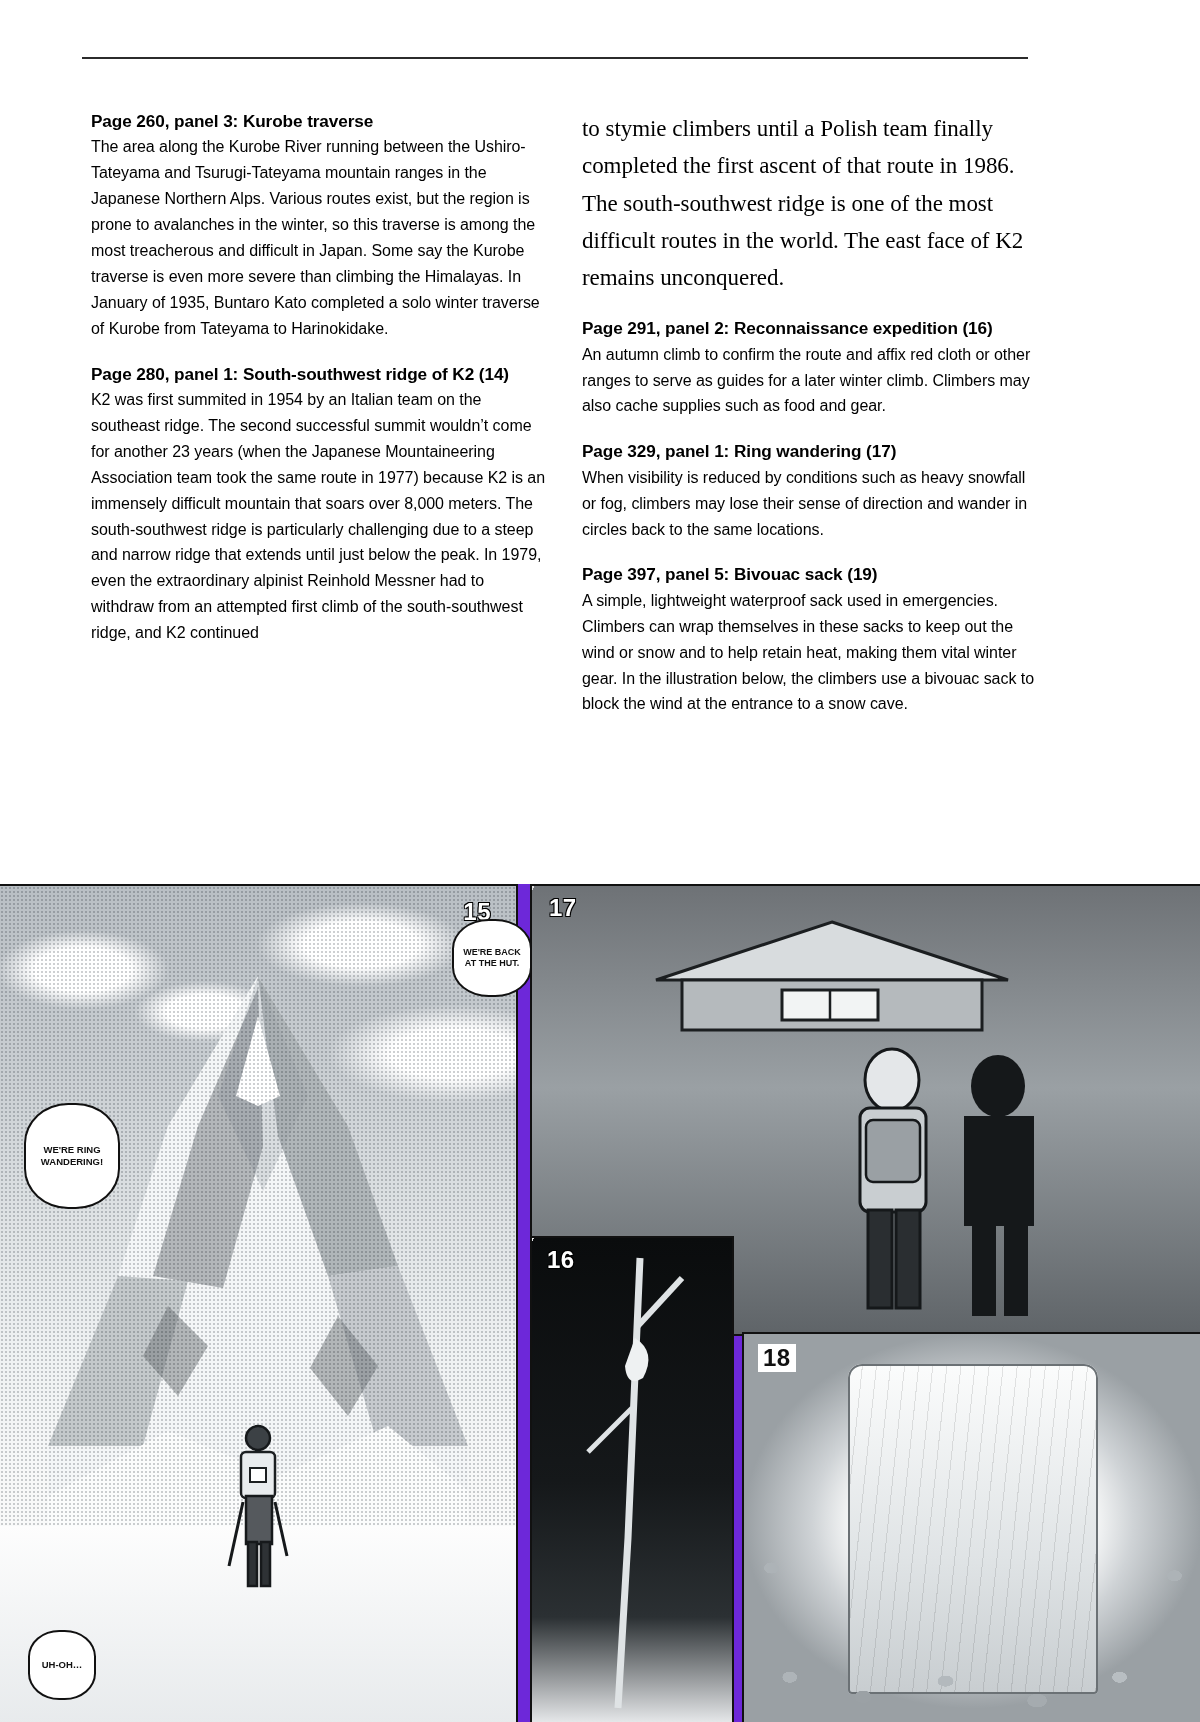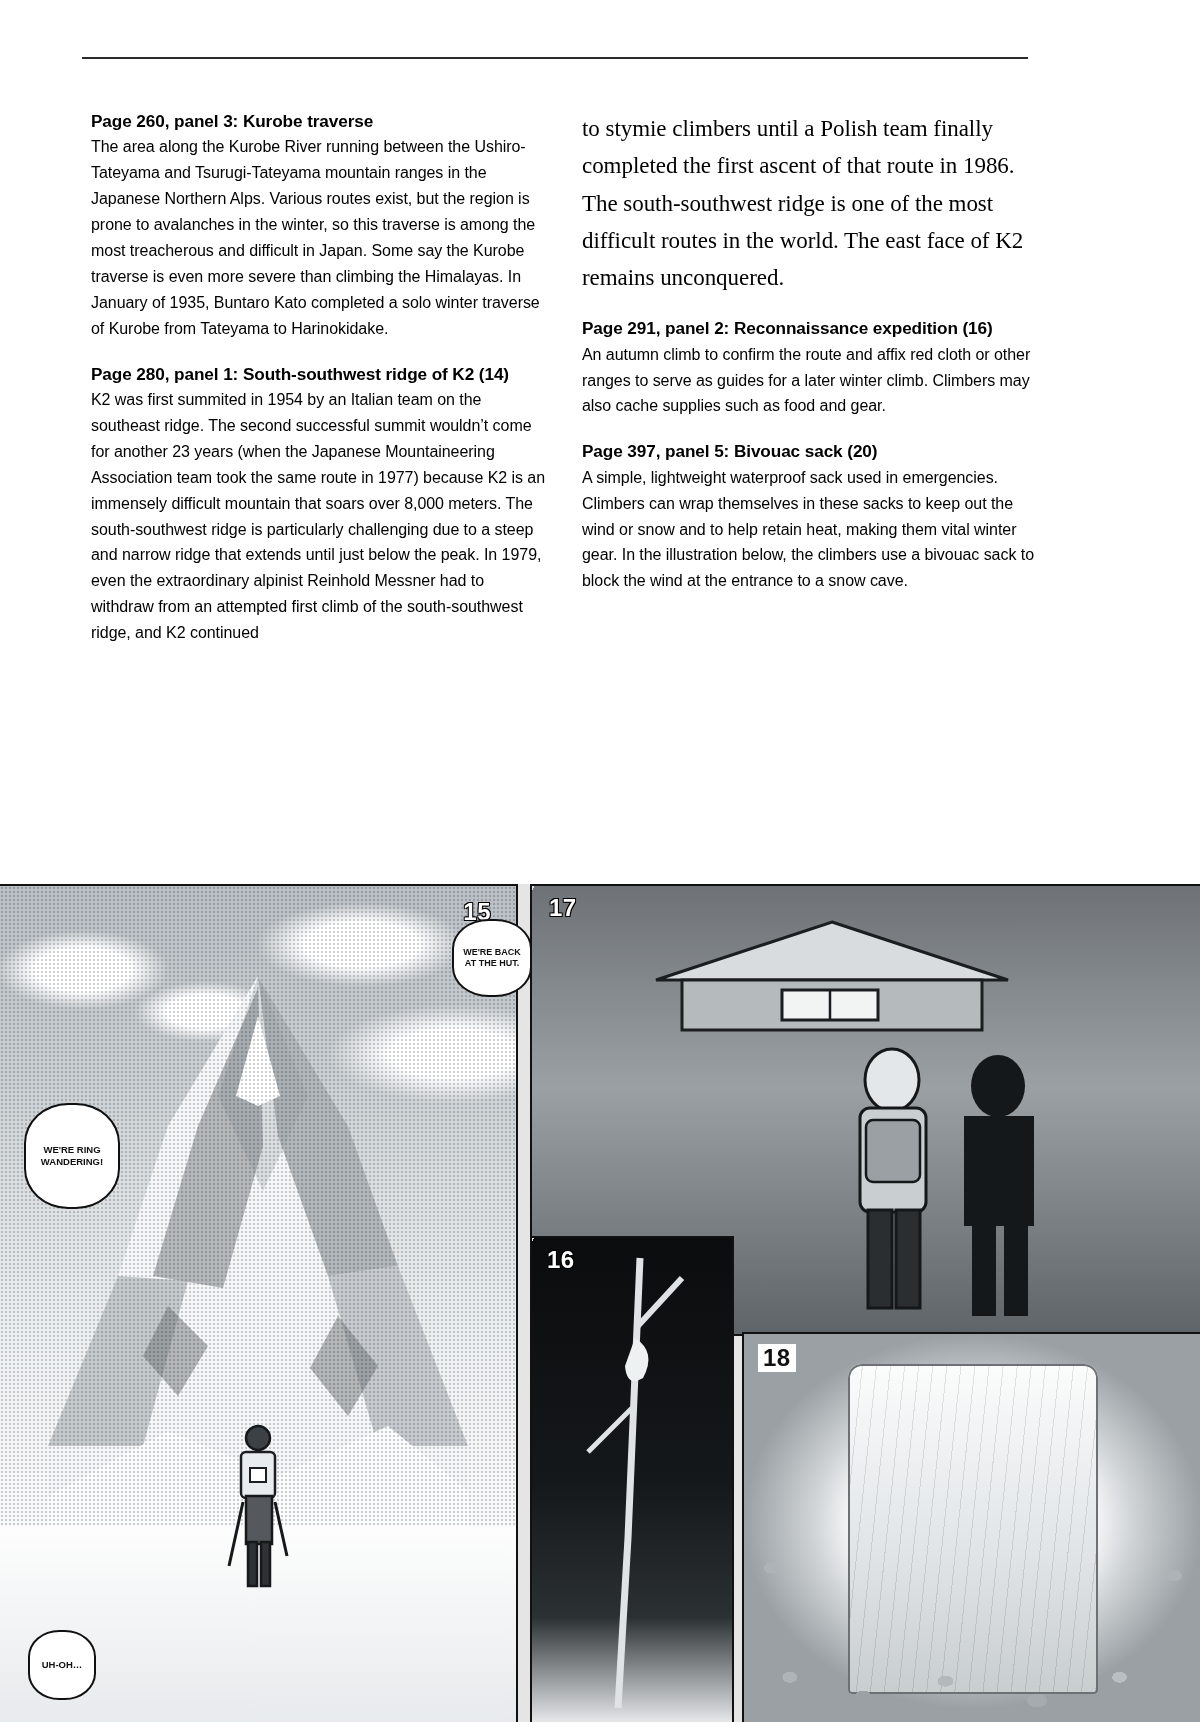--- a/index.html
+++ b/index.html
@@ -33,21 +33,21 @@
   }
   .body-text{
     font-size:16px;line-height:1.62;margin:0;
     letter-spacing:-0.05px;
   }
   .cont-text{font-size:23px;line-height:1.62;margin:0 0 21px 0;letter-spacing:-0.05px;font-family:Liberation Serif, serif;}
 
   
   .art{
     position:absolute;left:0;top:884px;width:1200px;height:838px;
-    background:#e5e5e5;
+    background:#6d28d9;
     border-radius:8px;
   }
 
   
   .panel15{
     position:absolute;left:0;top:0;width:516px;height:838px;
     overflow:hidden;background:#cfd3d6;
     border-top:2px solid #111;border-bottom:2px solid #111;
     border-right:2px solid #111;
   }
@@ -188,23 +188,27 @@
 
     <div class="col">
 
       <p class="cont-text">to stymie climbers until a Polish team finally completed the first ascent of that route in 1986. The south-southwest ridge is one of the most difficult routes in the world. The east face of K2 remains unconquered.</p>
 
       <div class="sect">
         <h3>Page 291, panel 2: Reconnaissance expedition (16)</h3>
         <p class="body-text">An autumn climb to confirm the route and affix red cloth or other ranges to serve as guides for a later winter climb. Climbers may also cache supplies such as food and gear.</p>
       </div>
 
-
-      <div class="sect">
-        <h3>Page 397, panel 5: Bivouac sack (20)</h3>
+      <div class="sect">
+        <h3>Page 329, panel 1: Ring wandering (17)</h3>
+        <p class="body-text">When visibility is reduced by conditions such as heavy snowfall or fog, climbers may lose their sense of direction and wander in circles back to the same locations.</p>
+      </div>
+
+      <div class="sect">
+        <h3>Page 397, panel 5: Bivouac sack (19)</h3>
         <p class="body-text">A simple, lightweight waterproof sack used in emergencies. Climbers can wrap themselves in these sacks to keep out the wind or snow and to help retain heat, making them vital winter gear. In the illustration below, the climbers use a bivouac sack to block the wind at the entrance to a snow cave.</p>
       </div>
 
     </div>
   </div>
 
   <div class="art">
 
     <div class="panel15">
       <div class="sky"></div>

